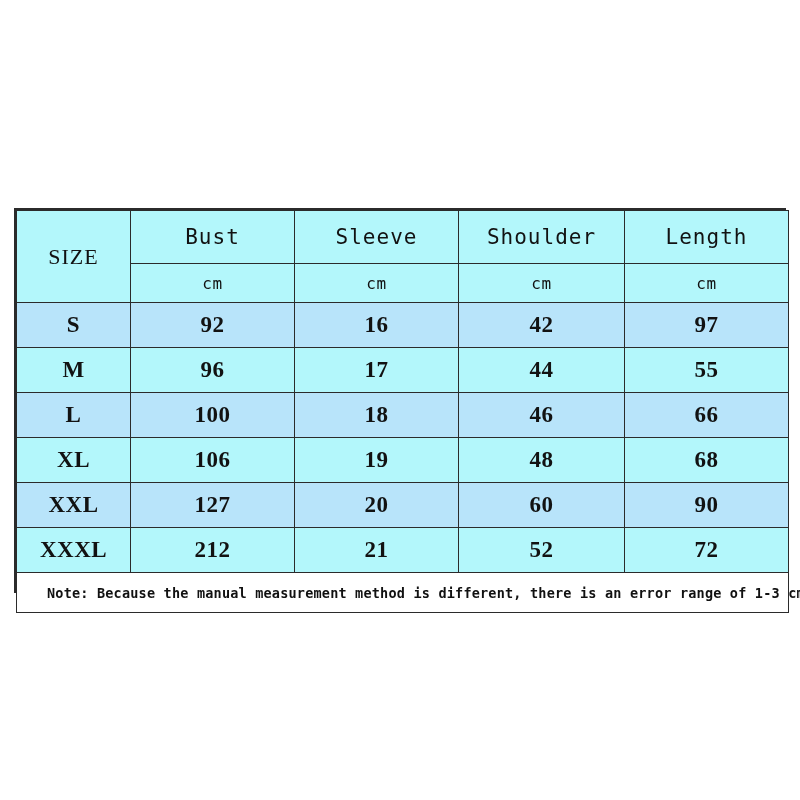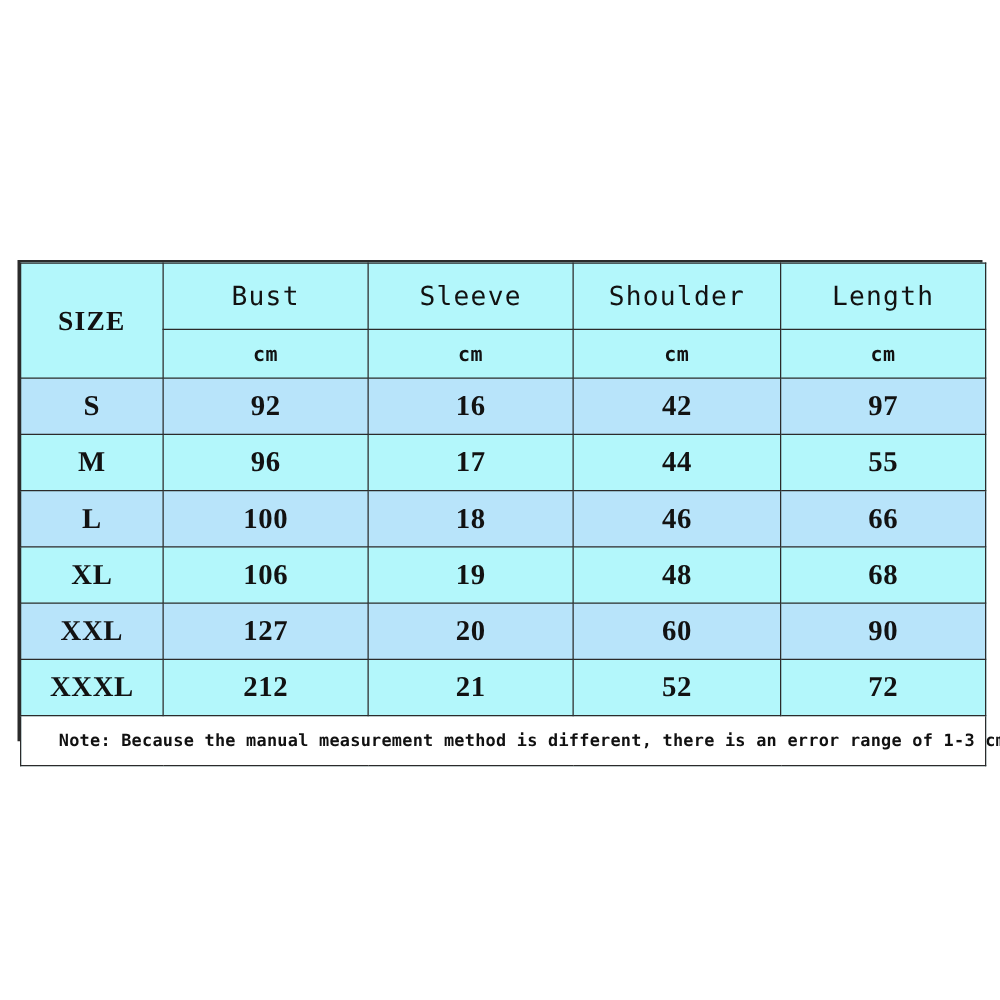--- a/index.html
+++ b/index.html
@@ -62,28 +62,28 @@
   .hdr-title {
     font-family: "DejaVu Sans Mono", "Liberation Mono", monospace;
     font-size: 21px;
     font-weight: normal;
     letter-spacing: 1px;
     height: 52px;
   }
   .hdr-unit {
     font-family: "DejaVu Sans Mono", "Liberation Mono", monospace;
     font-size: 16px;
-    font-weight: bold;
+    font-weight: normal;
     letter-spacing: 0.5px;
     height: 38px;
   }
   .hdr-size {
     font-family: "Liberation Serif", "DejaVu Serif", serif;
     font-size: 22px;
-    font-weight: bold;
+    font-weight: normal;
     letter-spacing: 1px;
   }
 
   
   tr.data-row td {
     height: 44px;
     font-family: "Liberation Serif", "DejaVu Serif", serif;
     font-size: 23px;
     font-weight: bold;
     letter-spacing: 0.5px;

